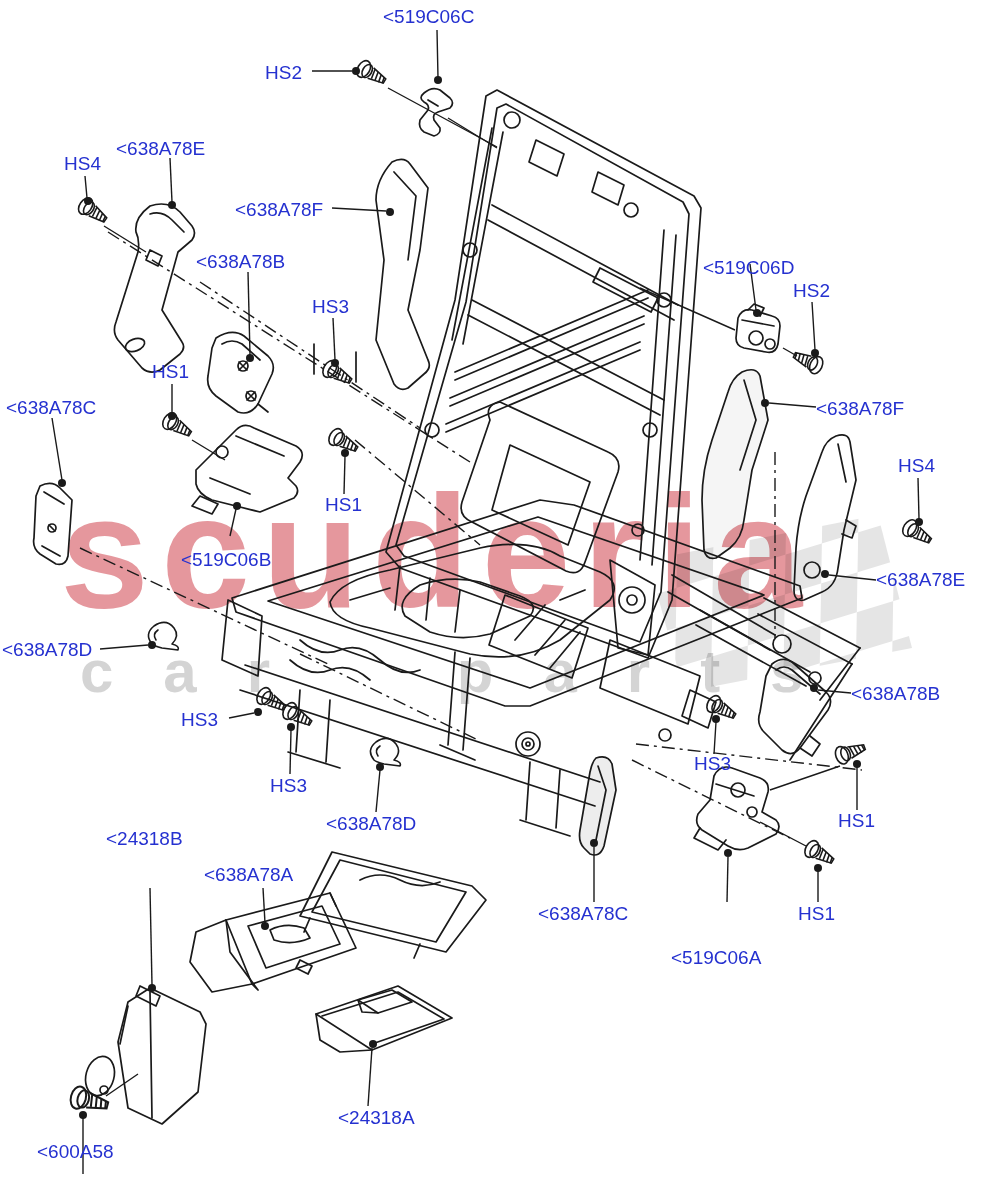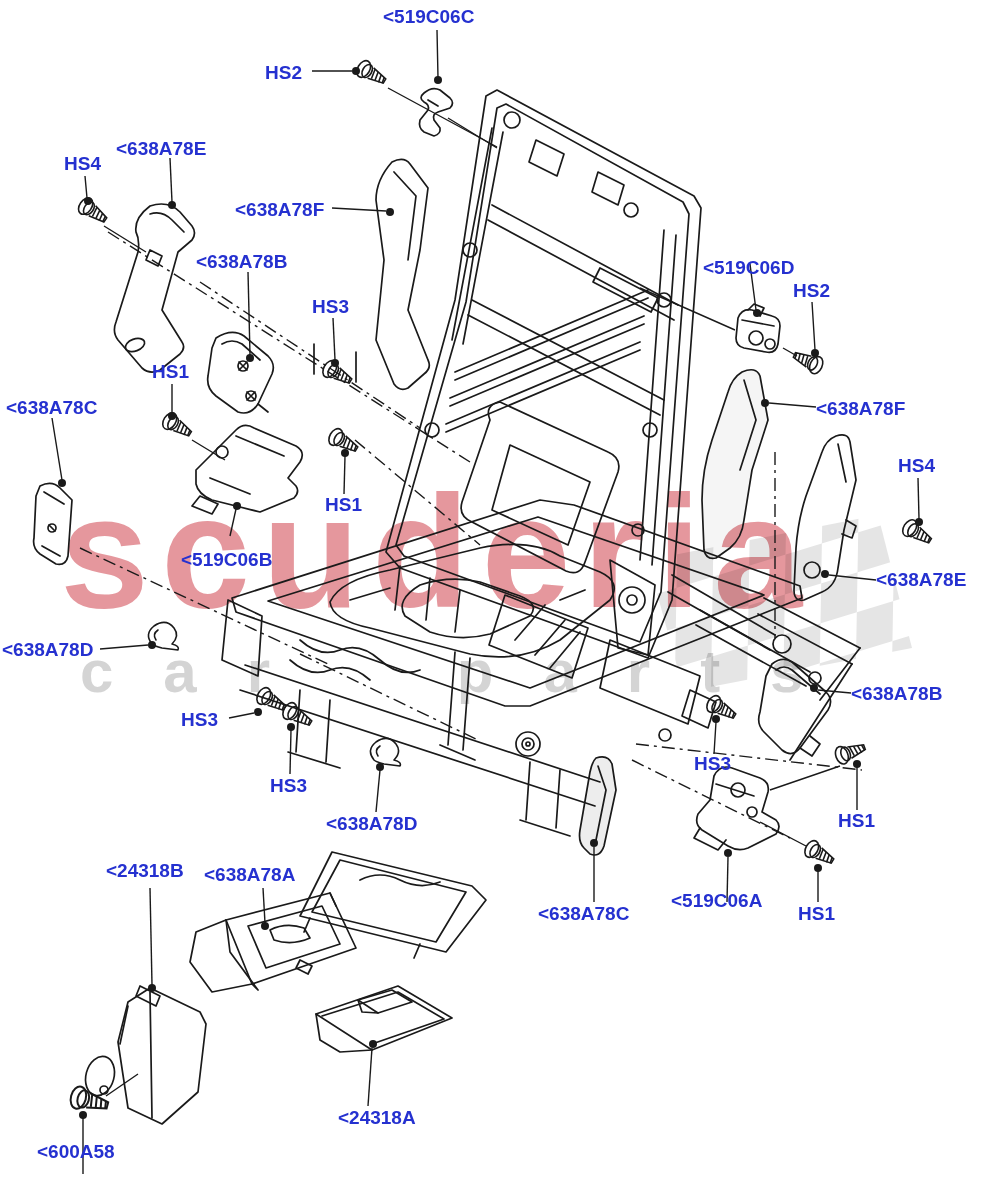--- a/index.html
+++ b/index.html
@@ -16,21 +16,21 @@
   }
   .wm-small{
     position:absolute;left:80px;top:642px;
     font-size:60px;font-weight:bold;letter-spacing:50px;word-spacing:70px;line-height:1;
     color:rgba(128,128,128,0.34);white-space:nowrap;z-index:1;
     font-family:"Liberation Sans", sans-serif;
   }
   svg.art{position:absolute;left:0;top:0;z-index:2;}
   .lbl{
     position:absolute;z-index:3;
-    font-size:19px;font-weight:700;color:#2531d0;white-space:nowrap;
+    font-size:19px;font-weight:400;color:#2531d0;white-space:nowrap;
     cursor:pointer;
   }
 </style>
 </head>
 <body>
 
 <div id="stage">
 
   <div class="wm-big">scuderia</div>
   <div class="wm-small">car parts</div>
@@ -357,19 +357,19 @@
   <div class="lbl" style="left:325px;top:494px">HS1</div>
   <div class="lbl" style="left:181px;top:549px">&lt;519C06B</div>
   <div class="lbl" style="left:2px;top:639px">&lt;638A78D</div>
   <div class="lbl" style="left:181px;top:709px">HS3</div>
   <div class="lbl" style="left:270px;top:775px">HS3</div>
   <div class="lbl" style="left:326px;top:813px">&lt;638A78D</div>
   <div class="lbl" style="left:851px;top:683px">&lt;638A78B</div>
   <div class="lbl" style="left:694px;top:753px">HS3</div>
   <div class="lbl" style="left:838px;top:810px">HS1</div>
   <div class="lbl" style="left:538px;top:903px">&lt;638A78C</div>
-  <div class="lbl" style="left:671px;top:890px">&lt;519C06A</div>
+  <div class="lbl" style="left:671px;top:947px">&lt;519C06A</div>
   <div class="lbl" style="left:798px;top:903px">HS1</div>
-  <div class="lbl" style="left:106px;top:860px">&lt;24318B</div>
+  <div class="lbl" style="left:106px;top:828px">&lt;24318B</div>
   <div class="lbl" style="left:204px;top:864px">&lt;638A78A</div>
   <div class="lbl" style="left:338px;top:1107px">&lt;24318A</div>
   <div class="lbl" style="left:37px;top:1141px">&lt;600A58</div>
 </div>
 
 </body></html>

